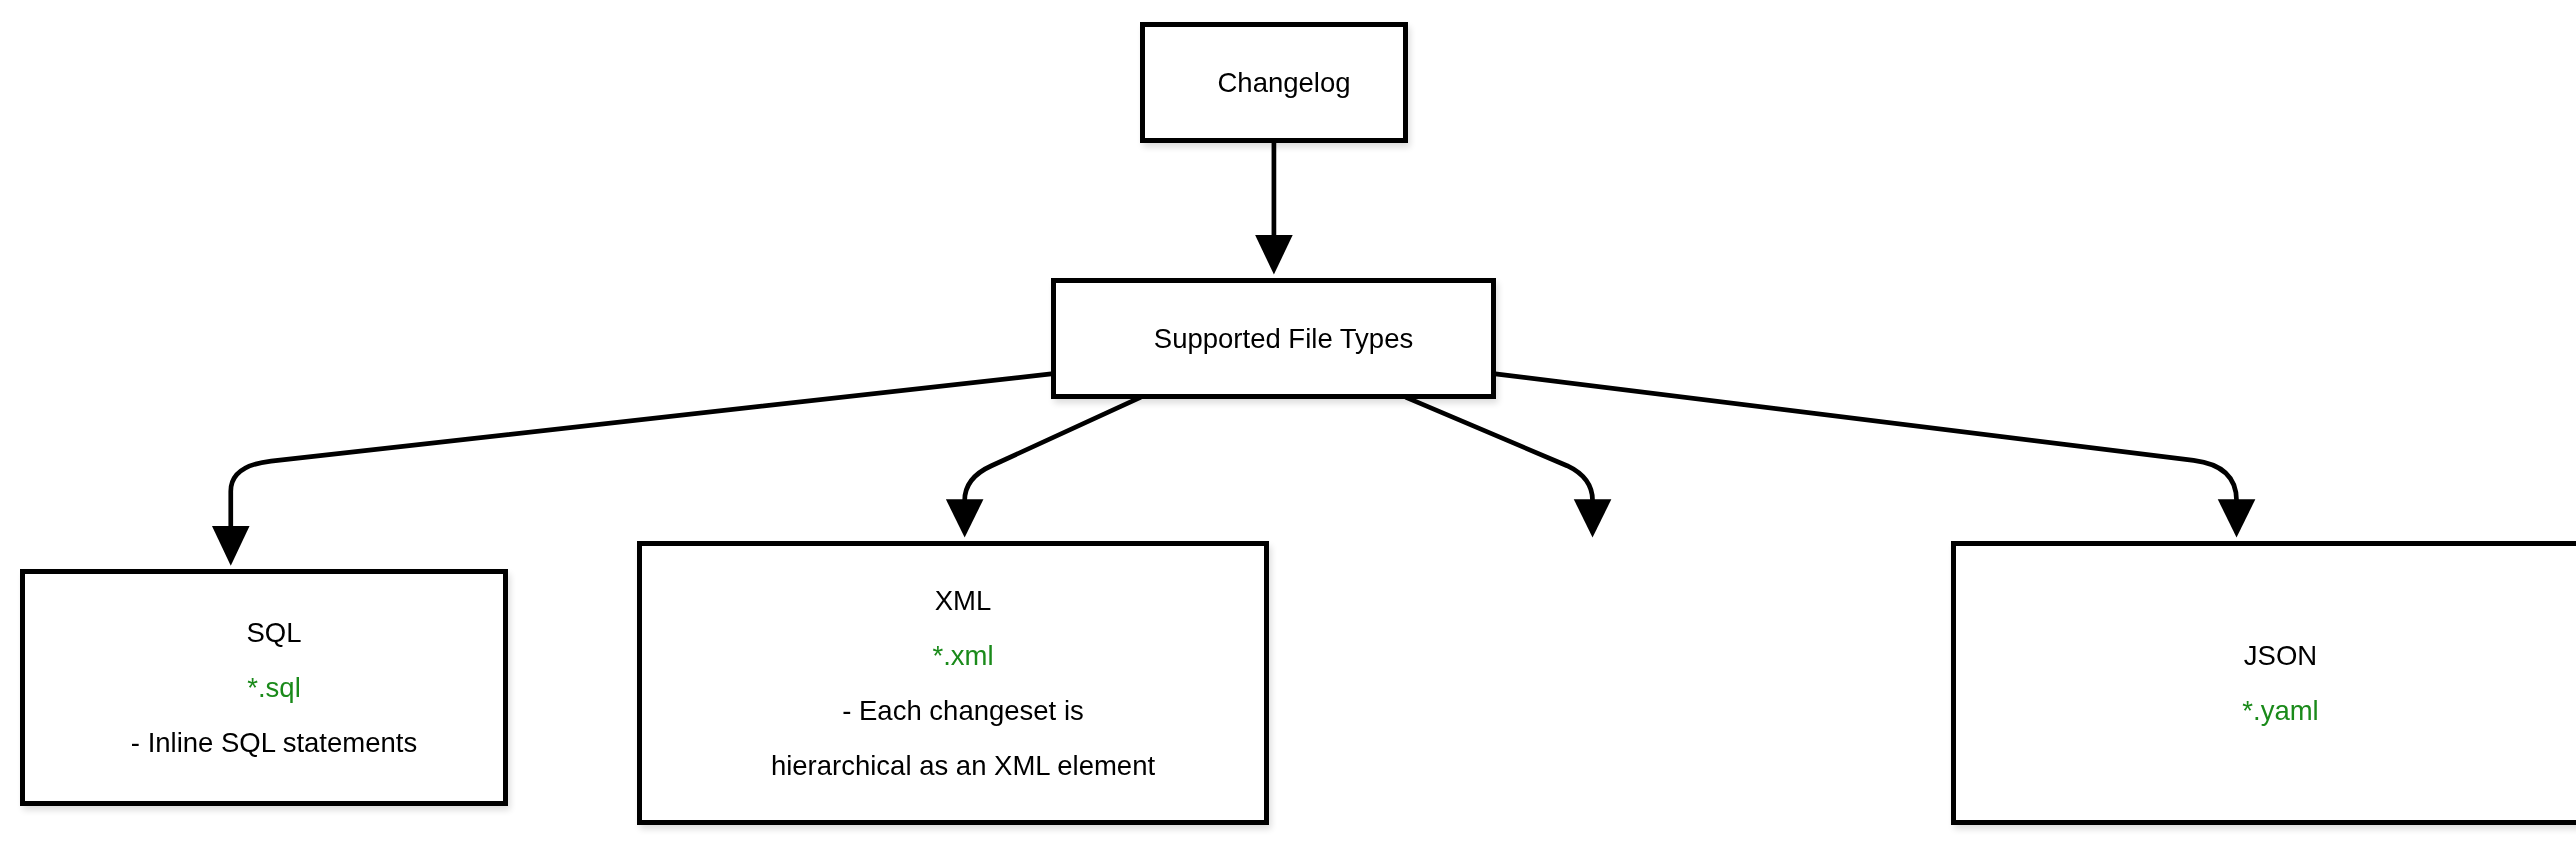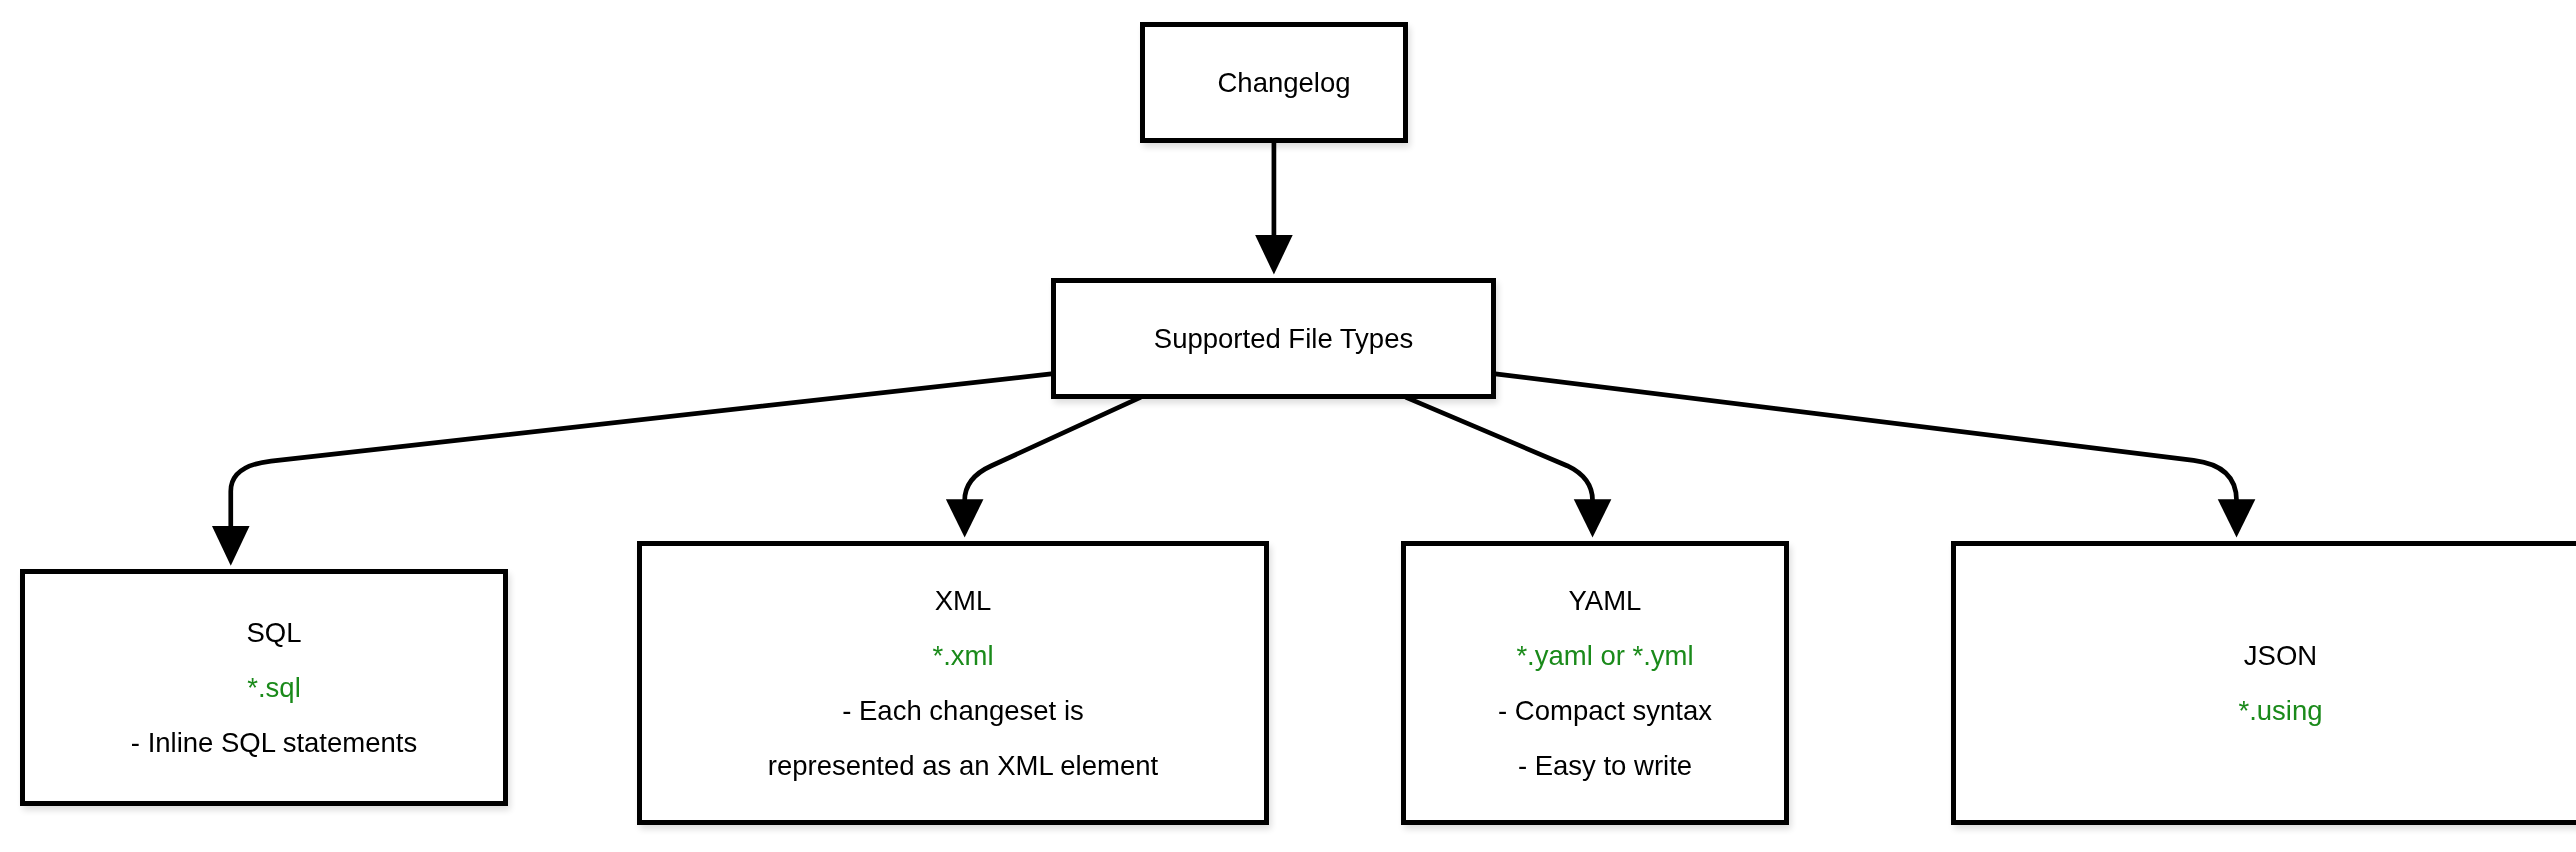--- a/index.html
+++ b/index.html
@@ -96,29 +96,23 @@
   </div>
 
   <div class="node" id="node-filetypes">
     <div class="line">Supported File Types</div>
   </div>
 
   <div class="node" id="node-xml">
     <div class="line title">XML</div>
     <div class="line pattern">*.xml</div>
     <div class="line details">- Each changeset is
-represented as an XML element</div>
+hierarchical as an XML element</div>
   </div>
 
-  <div class="node" id="node-yaml">
-    <div class="line title">YAML</div>
-    <div class="line pattern">*.yaml or *.yml</div>
-    <div class="line details">- Compact syntax
-- Easy to write</div>
-  </div>
 
   <div class="node" id="node-json">
     <div class="line title">JSON</div>
-    <div class="line pattern">*.using</div>
+    <div class="line pattern">*.yaml</div>
   </div>
 
 </div>
 
 
 </body></html>

